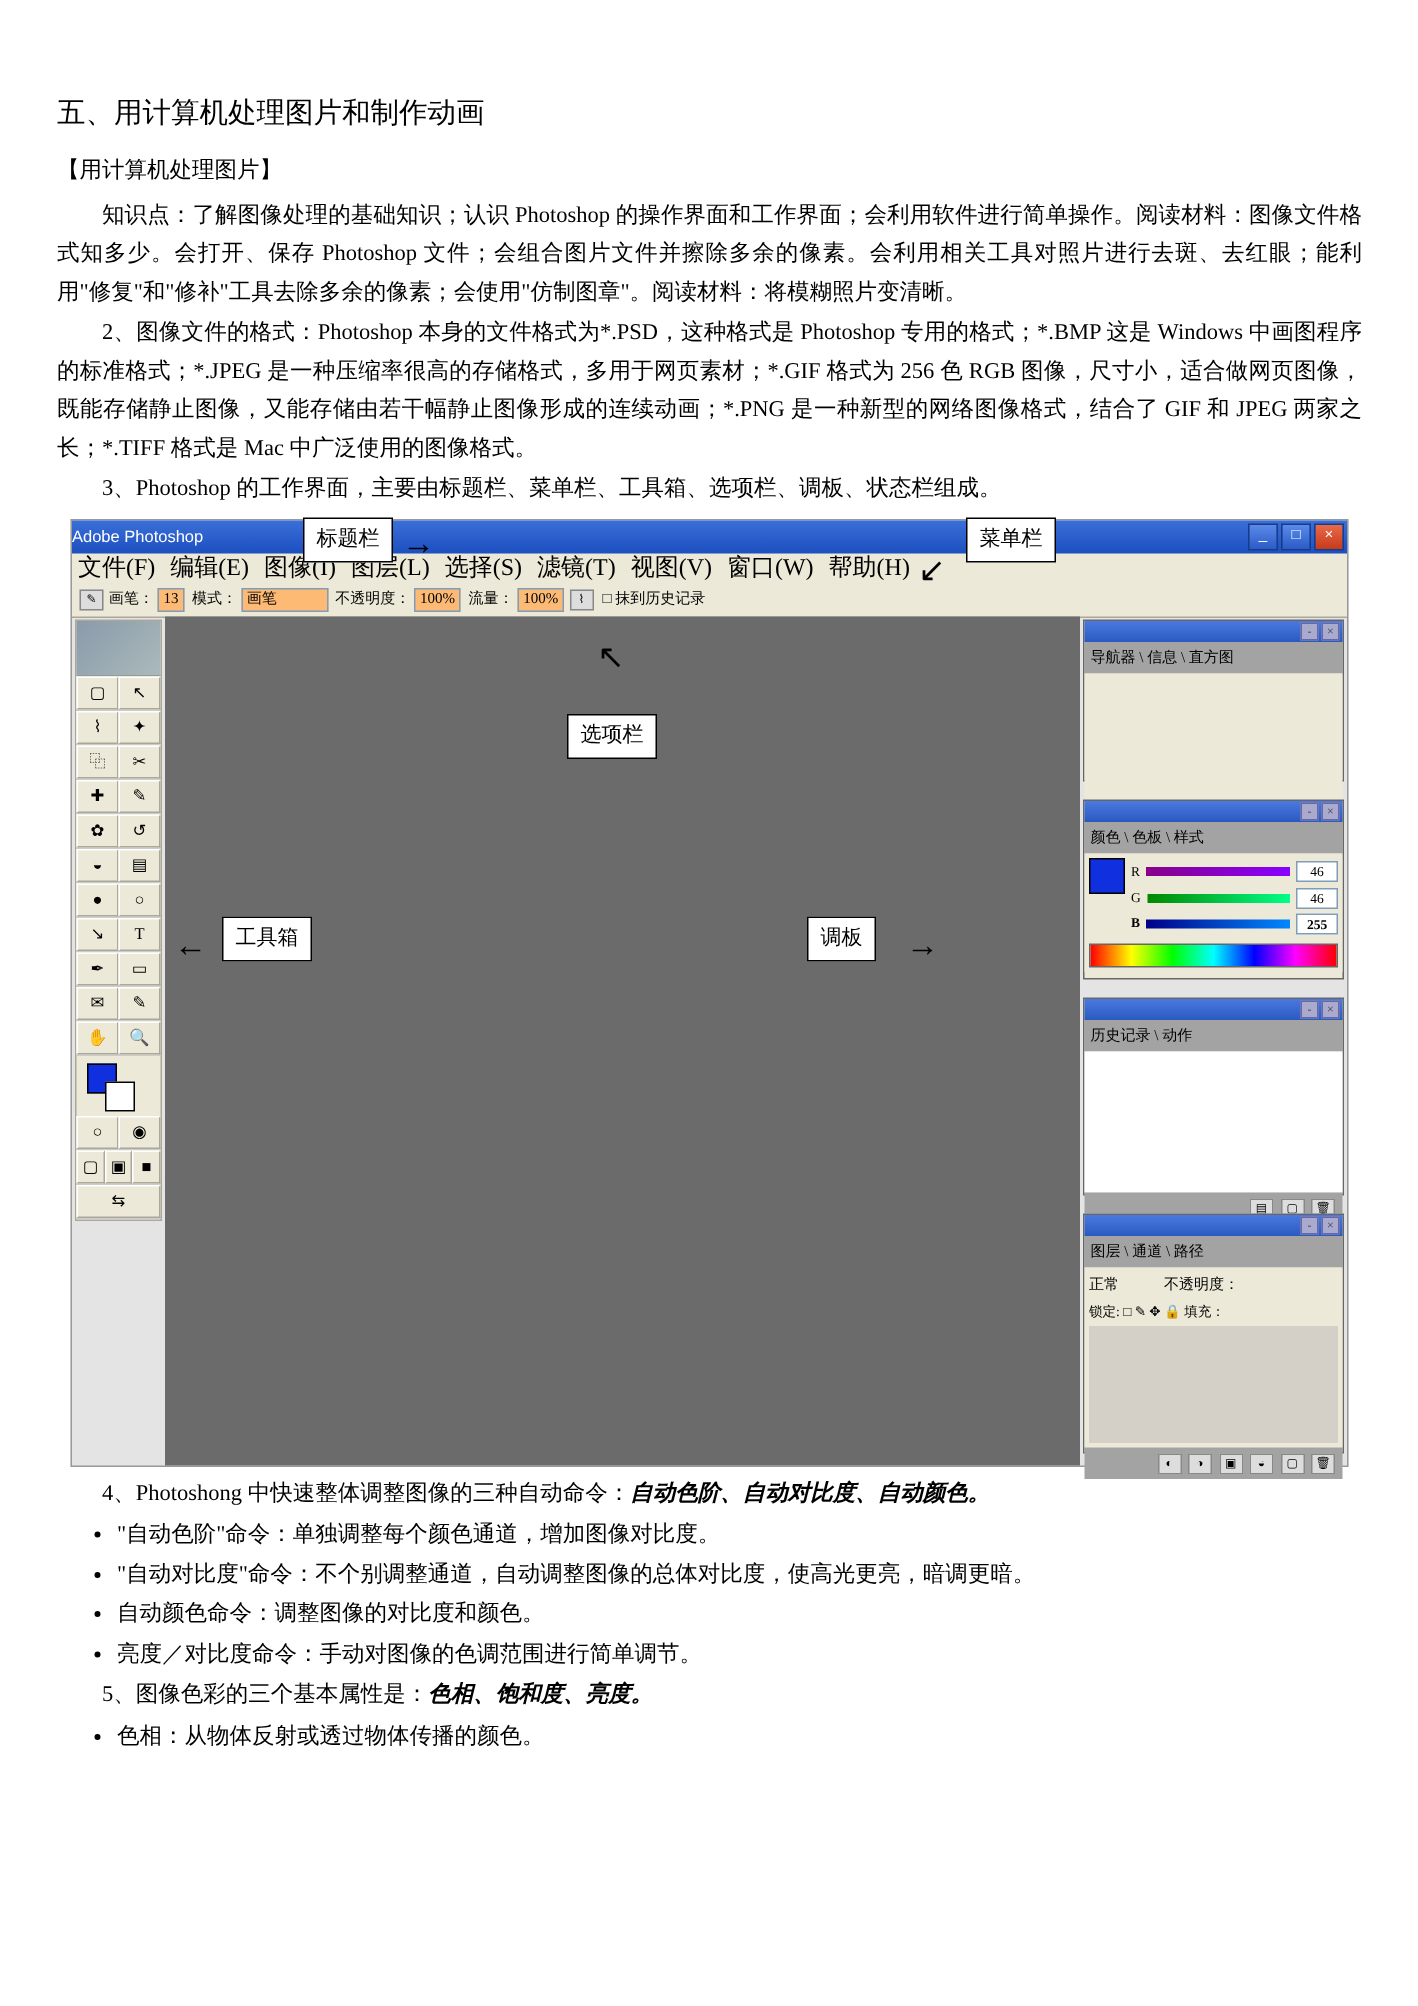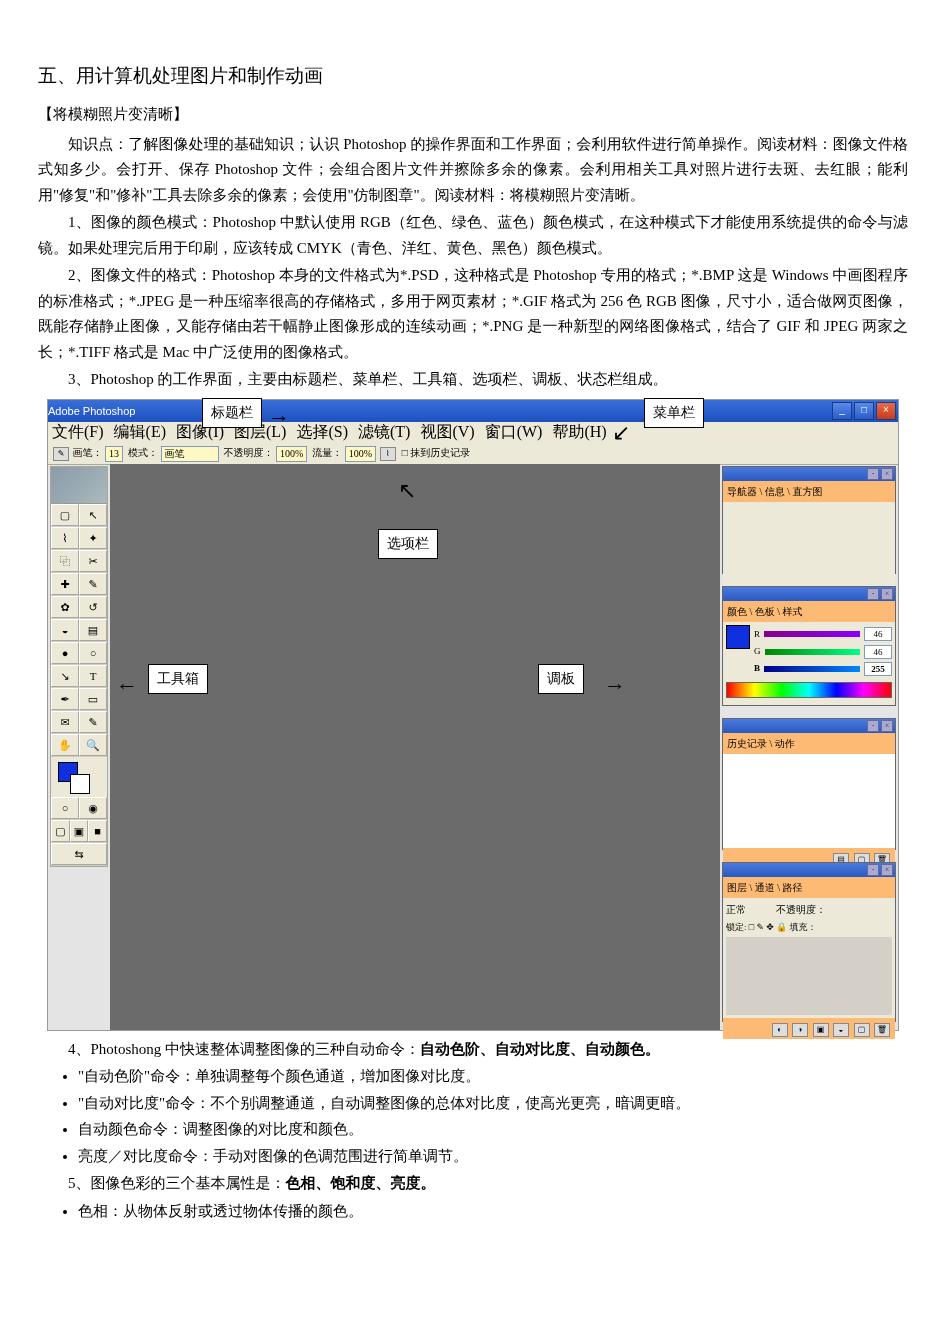--- a/index.html
+++ b/index.html
@@ -1,62 +1,61 @@
 <!DOCTYPE html>
 <html><head>
 <meta charset="utf-8">
 <style>
 body{margin:0;background:#fff;font-family:"SimSun","宋体",serif;font-size:15px;color:#000;line-height:1.7}
 .page{width:870px;margin:0 auto;padding:50px 38px}
 h2{font-size:19px;font-weight:normal;margin:10px 0}
 .bracket{color:#000;margin:4px 0}
 p{margin:2px 0;text-indent:2em;text-align:justify}
 .b{font-weight:bold}
-.i{}
+.i{font-style:italic}
 ul{list-style:disc;margin:2px 0 2px 40px;padding:0}
 li{margin:1px 0}
 .fig{position:relative;width:850px;height:630px;margin:6px auto;background:#e4e4e4;border:1px solid #999}
 .title-bar{position:absolute;left:0;right:0;top:0;height:36px;background:linear-gradient(#3a6fd8,#0a3bb0);color:#fff;font-size:11px;font-family:sans-serif;line-height:22px;padding-left:0}
 .win-btns{position:absolute;right:2px;top:2px;display:flex;gap:2px}
 .win-btn{width:18px;height:16px;background:linear-gradient(#5a8be8,#2a5bc8);border:1px solid #1a3b88;font-size:10px;text-align:center;line-height:14px;color:#fff}
 .win-btn.close{background:linear-gradient(#e86a4a,#c83a1a)}
 .menu-bar{position:absolute;left:0;right:0;top:22px;height:20px;background:#ece9d8;font-size:16px;font-family:"SimSun";padding-left:4px;line-height:20px}
 .menu-bar span{margin-right:6px}
 .opt-bar{position:absolute;left:0;right:0;top:42px;height:22px;background:#ece9d8;border-bottom:1px solid #aca899;font-size:10px;font-family:"SimSun";line-height:22px;padding-left:4px}
-.opt-bar .field{display:inline-block;background:#fef9c3;border:1px solid #7f9db9;height:14px;font-size:10px;padding:0 3px;vertical-align:middle;line-height:14px}
+.opt-bar .field{display:inline-block;background:#fdba74;border:1px solid #7f9db9;height:14px;font-size:10px;padding:0 3px;vertical-align:middle;line-height:14px}
 .canvas{position:absolute;left:62px;top:64px;right:178px;bottom:0;background:#6b6b6b}
 .toolbox{position:absolute;left:2px;top:66px;width:56px;background:#ece9d8;border:1px solid #aca899}
 .toolbox .grad{height:36px;background:linear-gradient(135deg,#8a9aaa,#aababb);border-bottom:1px solid #999}
 .toolbox .row{display:flex;border-bottom:1px solid #ccc}
 .toolbox .cell{width:26px;height:20px;border:1px solid #fff;border-right-color:#aca899;border-bottom-color:#aca899;font-size:11px;text-align:center;line-height:20px;background:#ece9d8}
 .toolbox .swatch{width:18px;height:18px;border:1px solid #000;margin:3px}
 .panel{position:absolute;right:2px;width:172px;background:#ece9d8;border:1px solid #666;font-size:10px;font-family:"SimSun"}
 .panel .pbar{height:14px;background:linear-gradient(#4a7ae0,#2a5ac0);display:flex;justify-content:flex-end;gap:2px;padding:0 2px}
 .panel .pbar div{width:10px;height:10px;background:#aac;border:1px solid #66a;margin-top:1px;font-size:8px;text-align:center;line-height:9px;color:#446}
-.panel .tabs{background:#fdba74;padding:2px 4px;font-size:10px}
+.panel .tabs{background:#a3a3a3;padding:2px 4px;font-size:10px}
 .panel .body{background:#ece9d8;padding:3px}
 .slider{display:flex;align-items:center;gap:4px;margin:2px 0;font-size:9px}
 .slider .track{flex:1;height:6px;background:linear-gradient(90deg,#808,#80f)}
 .slider.g .track{background:linear-gradient(90deg,#080,#0f8)}
 .slider.b .track{background:linear-gradient(90deg,#008,#08f)}
 .slider .val{width:26px;height:12px;background:#fff;border:1px solid #7f9db9;font-size:9px;text-align:center;line-height:12px}
 .spectrum{height:14px;background:linear-gradient(90deg,red,yellow,lime,cyan,blue,magenta,red);border:1px solid #666;margin-top:3px}
 .label-box{position:absolute;background:#fff;border:1px solid #000;padding:2px 8px;font-size:14px;font-family:"SimSun"}
 .arrow{position:absolute;font-size:22px;color:#000;font-family:sans-serif}
 .stub{height:80px;background:#ece9d8}
 .icon-cell{width:14px;height:12px;border:1px solid #888;background:#ddd;display:inline-block;margin:0 1px;font-size:8px;line-height:12px;text-align:center}
 </style>
 </head>
 <body>
 
 <div class="page">
   <h2>五、用计算机处理图片和制作动画</h2>
-  <div class="bracket">【将模糊照片变清晰】</div>
+  <div class="bracket">【用计算机处理图片】</div>
   <p>知识点：了解图像处理的基础知识；认识 Photoshop 的操作界面和工作界面；会利用软件进行简单操作。阅读材料：图像文件格式知多少。会打开、保存 Photoshop 文件；会组合图片文件并擦除多余的像素。会利用相关工具对照片进行去斑、去红眼；能利用"修复"和"修补"工具去除多余的像素；会使用"仿制图章"。阅读材料：将模糊照片变清晰。</p>
-  <p>1、图像的颜色模式：Photoshop 中默认使用 RGB（红色、绿色、蓝色）颜色模式，在这种模式下才能使用系统提供的命令与滤镜。如果处理完后用于印刷，应该转成 CMYK（青色、洋红、黄色、黑色）颜色模式。</p>
   <p>2、图像文件的格式：Photoshop 本身的文件格式为*.PSD，这种格式是 Photoshop 专用的格式；*.BMP 这是 Windows 中画图程序的标准格式；*.JPEG 是一种压缩率很高的存储格式，多用于网页素材；*.GIF 格式为 256 色 RGB 图像，尺寸小，适合做网页图像，既能存储静止图像，又能存储由若干幅静止图像形成的连续动画；*.PNG 是一种新型的网络图像格式，结合了 GIF 和 JPEG 两家之长；*.TIFF 格式是 Mac 中广泛使用的图像格式。</p>
   <p>3、Photoshop 的工作界面，主要由标题栏、菜单栏、工具箱、选项栏、调板、状态栏组成。</p>
 
   <div class="fig">
 
     <div class="title-bar">
       <span>Adobe Photoshop</span>
       <div class="win-btns">
         <div class="win-btn">_</div>
         <div class="win-btn">□</div>

